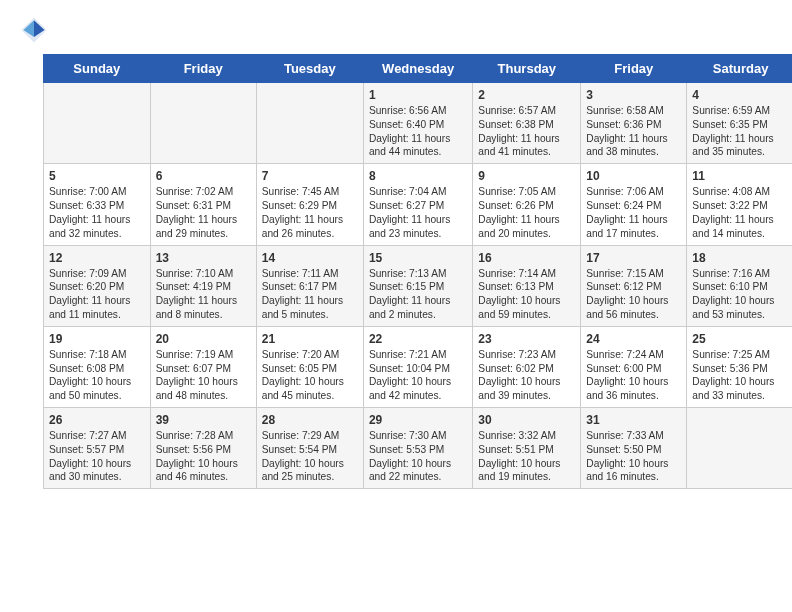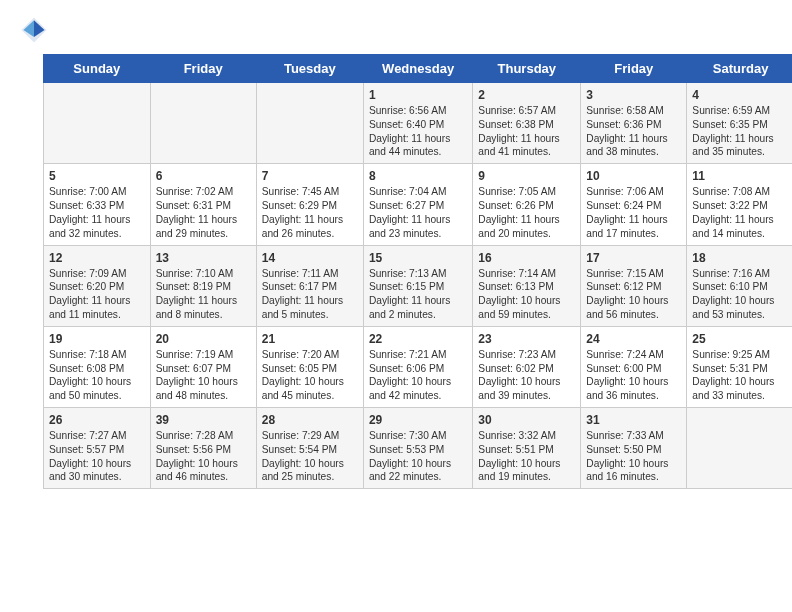--- a/index.html
+++ b/index.html
@@ -193,38 +193,38 @@
           </td>
           <td>
             <span class="day-number">10</span>
             <div>Sunrise: 7:06 AM</div>
             <div>Sunset: 6:24 PM</div>
             <div>Daylight: 11 hours</div>
             <div>and 17 minutes.</div>
           </td>
           <td>
             <span class="day-number">11</span>
-            <div>Sunrise: 7:08 AM</div>
+            <div>Sunrise: 4:08 AM</div>
             <div>Sunset: 3:22 PM</div>
             <div>Daylight: 11 hours</div>
             <div>and 14 minutes.</div>
           </td>
         </tr>
         <tr>
           <td>
             <span class="day-number">12</span>
             <div>Sunrise: 7:09 AM</div>
             <div>Sunset: 6:20 PM</div>
             <div>Daylight: 11 hours</div>
             <div>and 11 minutes.</div>
           </td>
           <td>
             <span class="day-number">13</span>
             <div>Sunrise: 7:10 AM</div>
-            <div>Sunset: 8:19 PM</div>
+            <div>Sunset: 4:19 PM</div>
             <div>Daylight: 11 hours</div>
             <div>and 8 minutes.</div>
           </td>
           <td>
             <span class="day-number">14</span>
             <div>Sunrise: 7:11 AM</div>
             <div>Sunset: 6:17 PM</div>
             <div>Daylight: 11 hours</div>
             <div>and 5 minutes.</div>
           </td>
@@ -275,42 +275,42 @@
           <td>
             <span class="day-number">21</span>
             <div>Sunrise: 7:20 AM</div>
             <div>Sunset: 6:05 PM</div>
             <div>Daylight: 10 hours</div>
             <div>and 45 minutes.</div>
           </td>
           <td>
             <span class="day-number">22</span>
             <div>Sunrise: 7:21 AM</div>
-            <div>Sunset: 6:06 PM</div>
+            <div>Sunset: 10:04 PM</div>
             <div>Daylight: 10 hours</div>
             <div>and 42 minutes.</div>
           </td>
           <td>
             <span class="day-number">23</span>
             <div>Sunrise: 7:23 AM</div>
             <div>Sunset: 6:02 PM</div>
             <div>Daylight: 10 hours</div>
             <div>and 39 minutes.</div>
           </td>
           <td>
             <span class="day-number">24</span>
             <div>Sunrise: 7:24 AM</div>
             <div>Sunset: 6:00 PM</div>
             <div>Daylight: 10 hours</div>
             <div>and 36 minutes.</div>
           </td>
           <td>
             <span class="day-number">25</span>
-            <div>Sunrise: 9:25 AM</div>
-            <div>Sunset: 5:31 PM</div>
+            <div>Sunrise: 7:25 AM</div>
+            <div>Sunset: 5:36 PM</div>
             <div>Daylight: 10 hours</div>
             <div>and 33 minutes.</div>
           </td>
         </tr>
         <tr>
           <td>
             <span class="day-number">26</span>
             <div>Sunrise: 7:27 AM</div>
             <div>Sunset: 5:57 PM</div>
             <div>Daylight: 10 hours</div>

